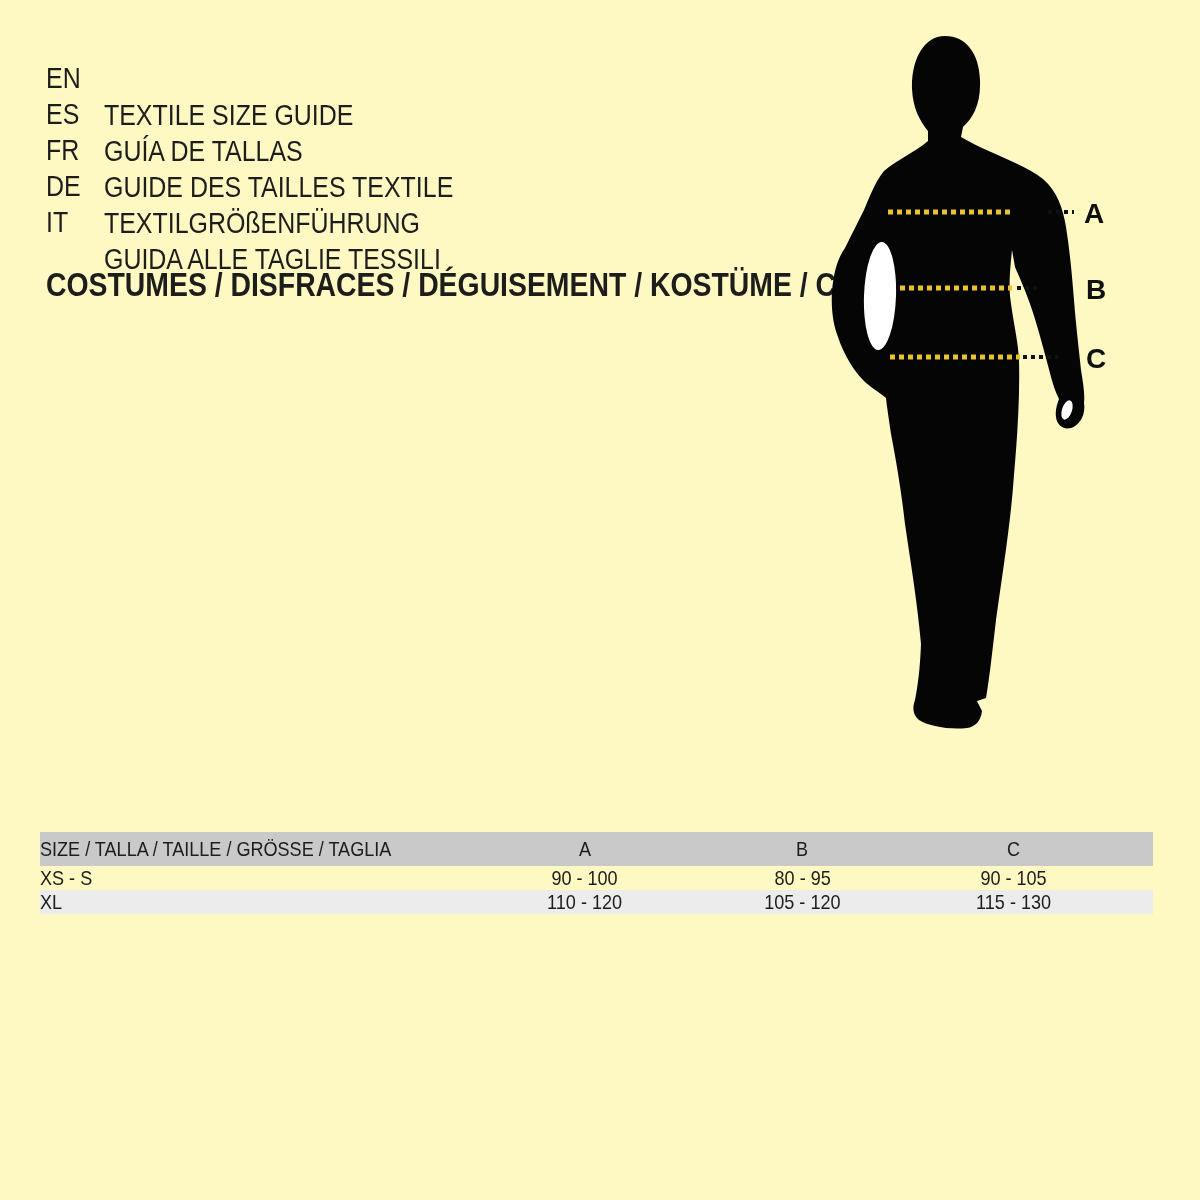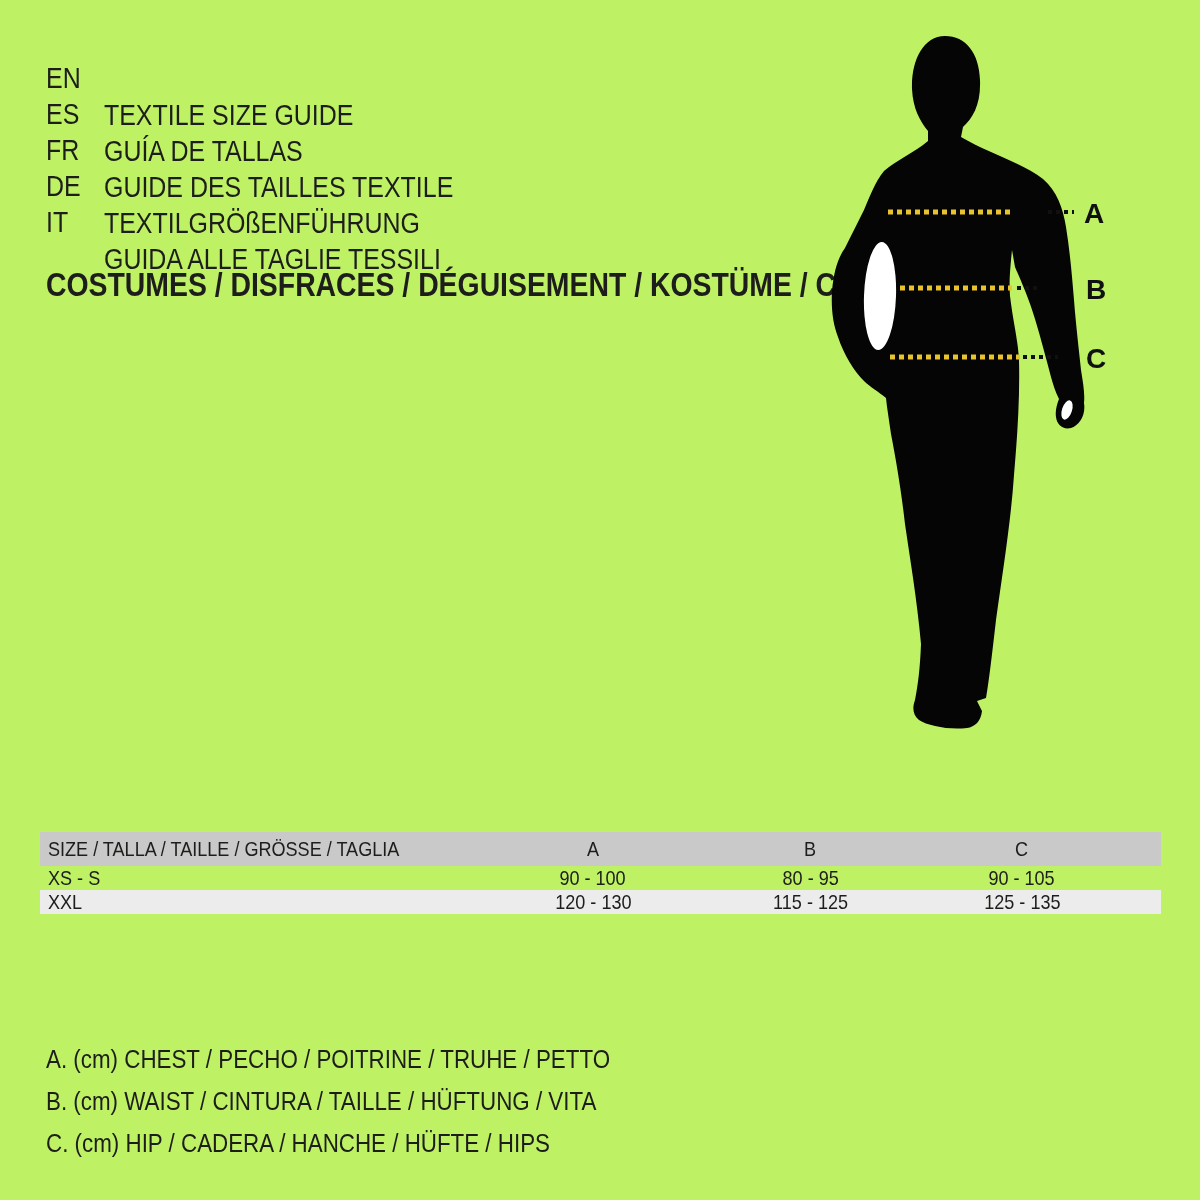--- a/index.html
+++ b/index.html
@@ -1,17 +1,17 @@
 <!DOCTYPE html>
 <html><head>
 <meta charset="utf-8">
 <style>
   html,body{margin:0;padding:0;background:#fff;}
   .canvas{
-    position:relative;width:1200px;height:1200px;background:#bef264;
+    position:relative;width:1200px;height:1200px;background:#fef9c3;
     font-family:"Liberation Sans",sans-serif;color:#1d1d1b;overflow:hidden;
   }
   .cx{display:inline-block;transform:scaleX(.86);transform-origin:0 50%;white-space:nowrap;}
   .cxc{display:inline-block;transform:scaleX(.86);transform-origin:50% 50%;white-space:nowrap;}
 
   
   .lang-list{position:absolute;left:46px;top:60px;}
   .lang-row{position:relative;height:36px;line-height:36px;font-size:29px;}
   .lang-code{position:absolute;left:0;top:0;}
   .lang-label{position:absolute;left:58px;top:0;margin-top:37px;}
@@ -28,21 +28,21 @@
   
   .size-table{position:absolute;left:40px;top:832px;width:1113px;border-collapse:collapse;table-layout:fixed;}
   .size-table th,.size-table td{padding:0;border:0;font-weight:400;}
   .size-table thead tr{background:#c9c9c9;height:34px;}
   .size-table tbody tr{height:18px;margin-top:39px;}
   .size-table tbody tr:nth-child(even){background:#ececec;}
   .size-table .col-size{width:400px;text-align:left;}
   .size-table .col-a{width:290px;text-align:center;}
   .size-table .col-b{width:145px;text-align:center;}
   .size-table .col-c{width:278px;text-align:center;}
-  .size-table th.col-size,.size-table td.col-size{padding-left:8px;}
+  .size-table th.col-size,.size-table td.col-size{}
   .size-table th,.size-table td{font-size:21px;}
 
   
   .legend{position:absolute;left:46px;top:1038px;}
   .legend-row{height:42px;line-height:42px;font-size:26px;}
 </style>
 </head>
 <body>
 
 <div class="canvas">
@@ -143,27 +143,22 @@
       </tr>
     </thead>
     <tbody>
       <tr>
         <td class="col-size"><span class="cx">XS - S</span></td>
         <td class="col-a"><span class="cxc">90 - 100</span></td>
         <td class="col-b"><span class="cxc">80 - 95</span></td>
         <td class="col-c"><span class="cxc">90 - 105</span></td>
       </tr>
       <tr>
-        <td class="col-size"><span class="cx">XXL</span></td>
-        <td class="col-a"><span class="cxc">120 - 130</span></td>
-        <td class="col-b"><span class="cxc">115 - 125</span></td>
-        <td class="col-c"><span class="cxc">125 - 135</span></td>
+        <td class="col-size"><span class="cx">XL</span></td>
+        <td class="col-a"><span class="cxc">110 - 120</span></td>
+        <td class="col-b"><span class="cxc">105 - 120</span></td>
+        <td class="col-c"><span class="cxc">115 - 130</span></td>
       </tr>
     </tbody>
   </table>
 
-  <div class="legend">
-    <div class="legend-row"><span class="cx">A. (cm) CHEST / PECHO / POITRINE / TRUHE / PETTO</span></div>
-    <div class="legend-row"><span class="cx">B. (cm) WAIST / CINTURA / TAILLE / HÜFTUNG / VITA</span></div>
-    <div class="legend-row"><span class="cx">C. (cm) HIP / CADERA / HANCHE / HÜFTE / HIPS</span></div>
-  </div>
 
 </div>
 
 </body></html>

